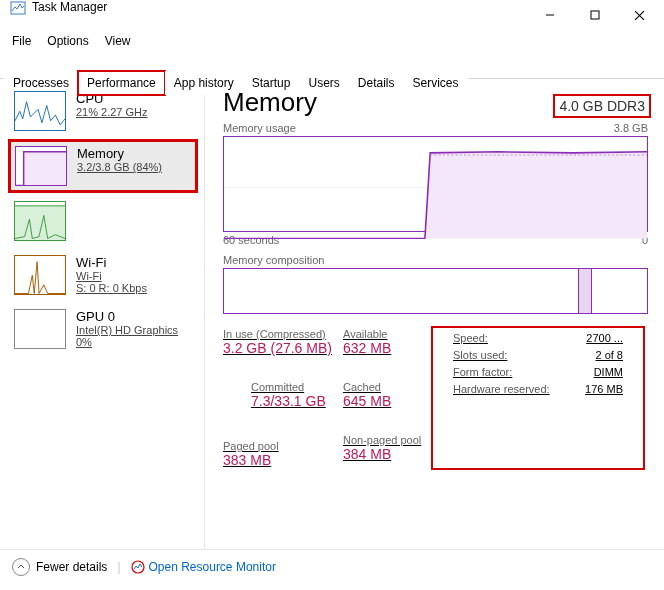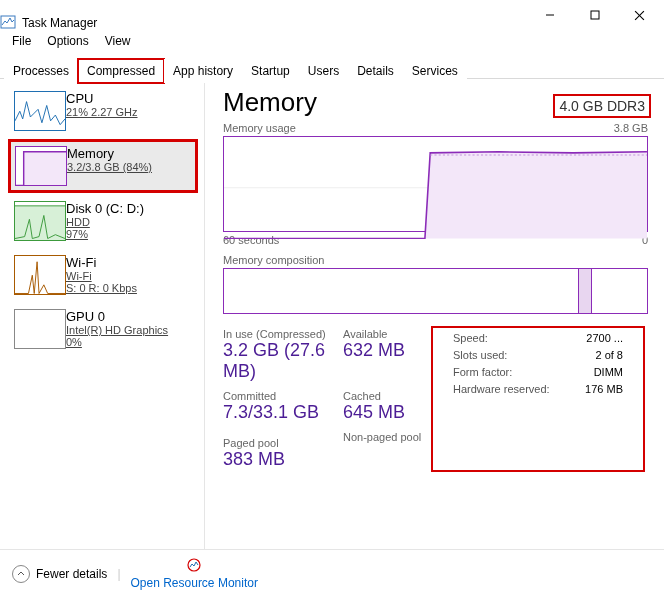--- a/index.html
+++ b/index.html
@@ -9,23 +9,23 @@
     font-size: 12px;
     color: #000;
     background: #fff;
     width: 664px;
     height: 590px;
     overflow: hidden;
   }
   
   .titlebar {
     display: flex;
-    align-items: flex-end;
+    align-items: flex-start;
     height: 30px;
-    padding: 0 2px 0 0;
+    padding: 0 2px 0 10px;
   }
   .title-icon { width: 16px; height: 16px; margin-right: 6px; }
   .title-text { font-size: 12px; }
   .title-spacer { flex: 1; }
   .win-btn {
     width: 45px; height: 30px;
     display: flex; align-items: center; justify-content: center;
     font-family: inherit;
     font-size: 13px;
   }
@@ -45,21 +45,21 @@
     align-items: flex-end;
     border-bottom: 1px solid #d9d9d9;
     padding: 0 4px;
     margin-top: 2px;
   }
   .tab {
     padding: 4px 8px;
     font-size: 12px;
     border: 1px solid transparent;
     position: relative;
-    top: 5px;
+    top: 17px;
     background: #fff;
   }
   .tab.active {
     border: 1px solid #d9d9d9;
     border-bottom-color: #fff;
     background: #fff;
   }
   .perf-highlight {
     outline: 2px solid #d40000;
     outline-offset: -1px;
@@ -71,20 +71,21 @@
   }
   .sidebar {
     width: 205px;
     padding: 8px 8px 8px 10px;
     border-right: 1px solid #e5e5e5;
     overflow: hidden;
   }
   .side-item {
     display: flex;
     align-items: flex-start;
+    gap: 10px;
     padding: 4px;
     margin-bottom: 6px;
     cursor: pointer;
   }
   .side-item.selected {
     background: #eaeaea;
     border: 1px solid #bfbfbf;
   }
   .side-item.mem-highlight {
     outline: 3px solid #d40000;
@@ -134,24 +135,25 @@
     margin-bottom: 14px;
     margin-top:2px;
   }
   .comp-used { width: 84%; background: #fff; border-right:1px solid #8b2bb8;}
   .comp-standby { width: 3%; background: #e8d6f0; border-right:1px solid #8b2bb8;}
   .comp-free { flex:1; background:#fff;}
   
   .stats {
     display: grid;
     grid-template-columns: 120px 90px 210px;
-    row-gap: 2px;
+    row-gap: 19px;
+    text-decoration: underline;
   }
   .stat-label { font-size: 11px; color: #666; }
-  .stat-value { font-size: 18px; color: #4c1d95; }
+  .stat-value { font-size: 14px; color: #be185d; }
   .right-table {
     font-size: 11px;
     color: #555;
   }
   .right-table .row { display:flex; justify-content:space-between; padding: 0 20px; line-height:17px;}
   .right-table .val { color:#000; }
   .rt-highlight { outline: 2px solid #d40000; outline-offset: 0px; padding:2px 0;}
   
   .bottombar {
     display: flex;
@@ -159,21 +161,21 @@
     gap: 10px;
     padding: 8px 12px;
     border-top: 1px solid #e5e5e5;
     font-size: 12px;
   }
   .chev-circle {
     width: 18px; height: 18px; border:1px solid #888; border-radius:50%;
     display:inline-flex; align-items:center; justify-content:center;
     font-size:10px; color:#555; margin-right:6px;
   }
-  .link { color: #0066cc; cursor:pointer; display:flex; align-items:center; gap:4px;flex-direction:column;}
+  .link { color: #0066cc; cursor:pointer; display:flex; align-items:center; gap:4px;}
   .divider { color:#ccc; }
   .resmon-icon { width:14px; height:14px; }
 
   
   .thumb-svg { position:absolute; inset:0; }
 
 </style>
 </head>
 <body>
 
@@ -203,21 +205,21 @@
 </div>
 
 <div class="menubar">
   <div class="menu-item">File</div>
   <div class="menu-item">Options</div>
   <div class="menu-item">View</div>
 </div>
 
 <div class="tabs">
   <div class="tab">Processes</div>
-  <div class="tab active perf-highlight">Compressed</div>
+  <div class="tab active perf-highlight">Performance</div>
   <div class="tab">App history</div>
   <div class="tab">Startup</div>
   <div class="tab">Users</div>
   <div class="tab">Details</div>
   <div class="tab">Services</div>
 </div>
 
 <div class="main">
 
   <div class="sidebar">
@@ -247,25 +249,20 @@
       </div>
     </div>
 
     <div class="side-item">
       <div class="side-thumb" style="border-color:#3c9a3c;">
         <svg class="thumb-svg" viewBox="0 0 52 40" preserveAspectRatio="none">
           <rect x="0" y="4" width="52" height="36" fill="#d7f0d7"></rect>
           <polyline points="0,4 52,4" stroke="#3c9a3c" stroke-width="1" fill="none"></polyline>
           <polyline points="0,38 10,36 15,18 18,38 25,36 30,14 34,38 42,34 52,38" fill="none" stroke="#3c9a3c" stroke-width="1"></polyline>
         </svg>
-      </div>
-      <div class="side-text">
-        <div class="t1">Disk 0 (C: D:)</div>
-        <div class="t2">HDD</div>
-        <div class="t2">97%</div>
       </div>
     </div>
 
     <div class="side-item">
       <div class="side-thumb" style="border-color:#a85a00;">
         <svg class="thumb-svg" viewBox="0 0 52 40" preserveAspectRatio="none">
           <polyline points="0,39 14,39 18,20 20,39 23,6 25,39 30,30 34,39 52,39" fill="none" stroke="#a85a00" stroke-width="1"></polyline>
         </svg>
       </div>
       <div class="side-text">
@@ -338,35 +335,36 @@
         <div class="row">
             <span>Form factor:</span>
             <span class="val">DIMM</span>
           </div>
         <div class="row">
             <span>Hardware reserved:</span>
             <span class="val">176 MB</span>
           </div>
       </div>
 
-      <div style="margin-top:6px;">
+      <div style="margin-top:6px;margin-left:28px;">
         <div class="stat-label">Committed</div>
         <div class="stat-value">7.3/33.1 GB</div>
       </div>
       <div style="margin-top:6px;">
         <div class="stat-label">Cached</div>
         <div class="stat-value">645 MB</div>
       </div>
 
       <div style="margin-top:12px;">
         <div class="stat-label">Paged pool</div>
         <div class="stat-value">383 MB</div>
       </div>
       <div style="margin-top:6px;">
         <div class="stat-label">Non-paged pool</div>
+        <div class="stat-value">384 MB</div>
       </div>
     </div>
   </div>
 </div>
 
 <div class="bottombar">
   <div style="display:flex;align-items:center;cursor:pointer;">
     <span class="chev-circle">
       <svg width="8" height="8" viewBox="0 0 8 8">
           <polyline points="1,5 4,2 7,5" fill="none" stroke="#555" stroke-width="1"></polyline>

